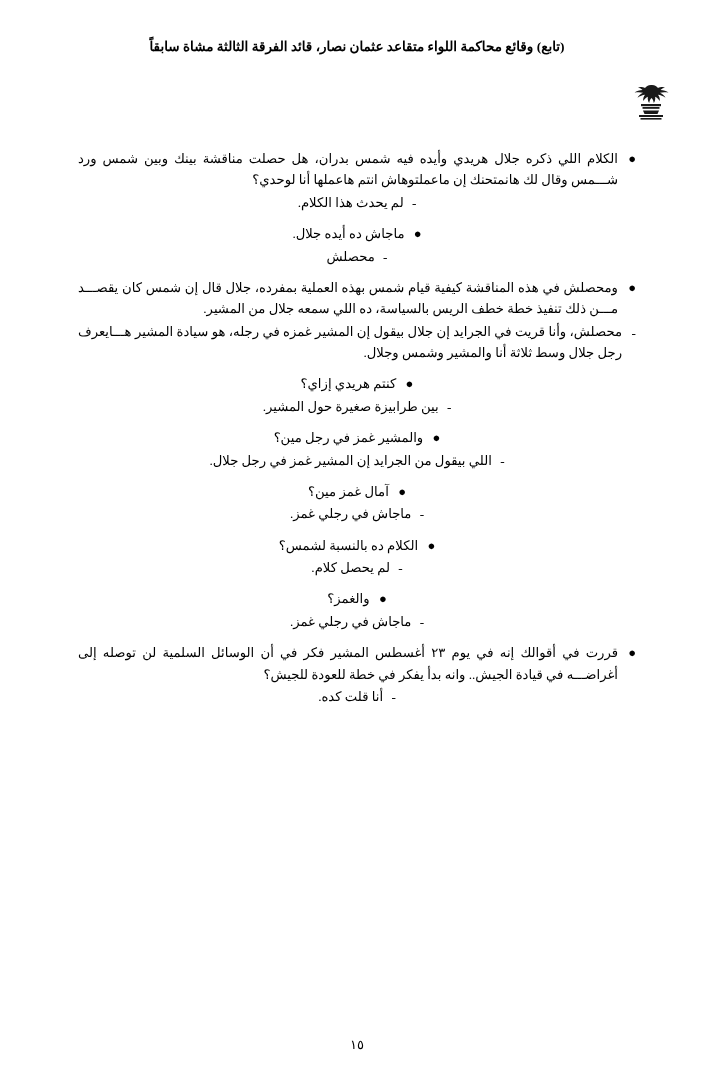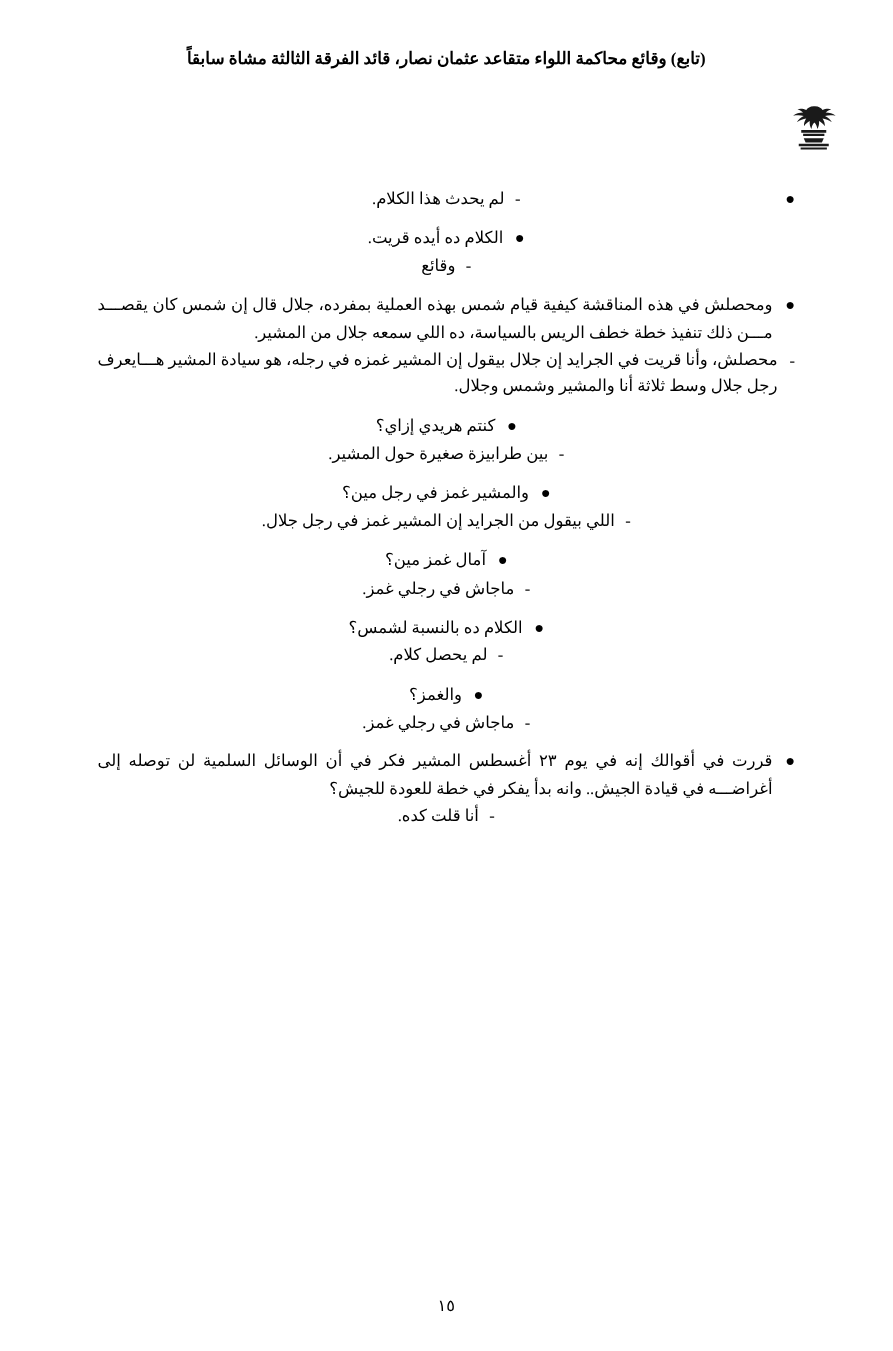--- a/index.html
+++ b/index.html
@@ -123,35 +123,36 @@
         <rect x="14" y="33" width="24" height="2"></rect>
         <rect x="15.5" y="36" width="21" height="1.6"></rect>
       </g>
     </svg>
   </div>
 
   <div class="content">
 
     <div class="q">
       <span class="bullet">●</span>
+      <span>الكلام اللي ذكره جلال هريدي وأيده فيه شمس بدران، هل حصلت مناقشة بينك وبين شمس ورد شـــمس وقال لك هانمتحنك إن ماعملتوهاش انتم هاعملها أنا لوحدي؟</span>
     </div>
 
     <div class="a">
       <span class="dash">-</span>
       <span>لم يحدث هذا الكلام.</span>
     </div>
 
     <div class="q center">
       <span class="bullet">●</span>
-      <span>الكلام ده أيده قريت.</span>
-    </div>
-
-    <div class="a">
-      <span class="dash">-</span>
-      <span>وقائع</span>
+      <span>ماجاش ده أيده جلال.</span>
+    </div>
+
+    <div class="a">
+      <span class="dash">-</span>
+      <span>محصلش</span>
     </div>
 
     <div class="q">
       <span class="bullet">●</span>
       <span>ومحصلش في هذه المناقشة كيفية قيام شمس بهذه العملية بمفرده، جلال قال إن شمس كان يقصـــد مـــن ذلك تنفيذ خطة خطف الريس بالسياسة، ده اللي سمعه جلال من المشير.</span>
     </div>
 
     <div class="a just">
       <span class="dash">-</span>
       <span>محصلش، وأنا قريت في الجرايد إن جلال بيقول إن المشير غمزه في رجله، هو سيادة المشير هـــايعرف رجل جلال وسط ثلاثة أنا والمشير وشمس وجلال.</span>

